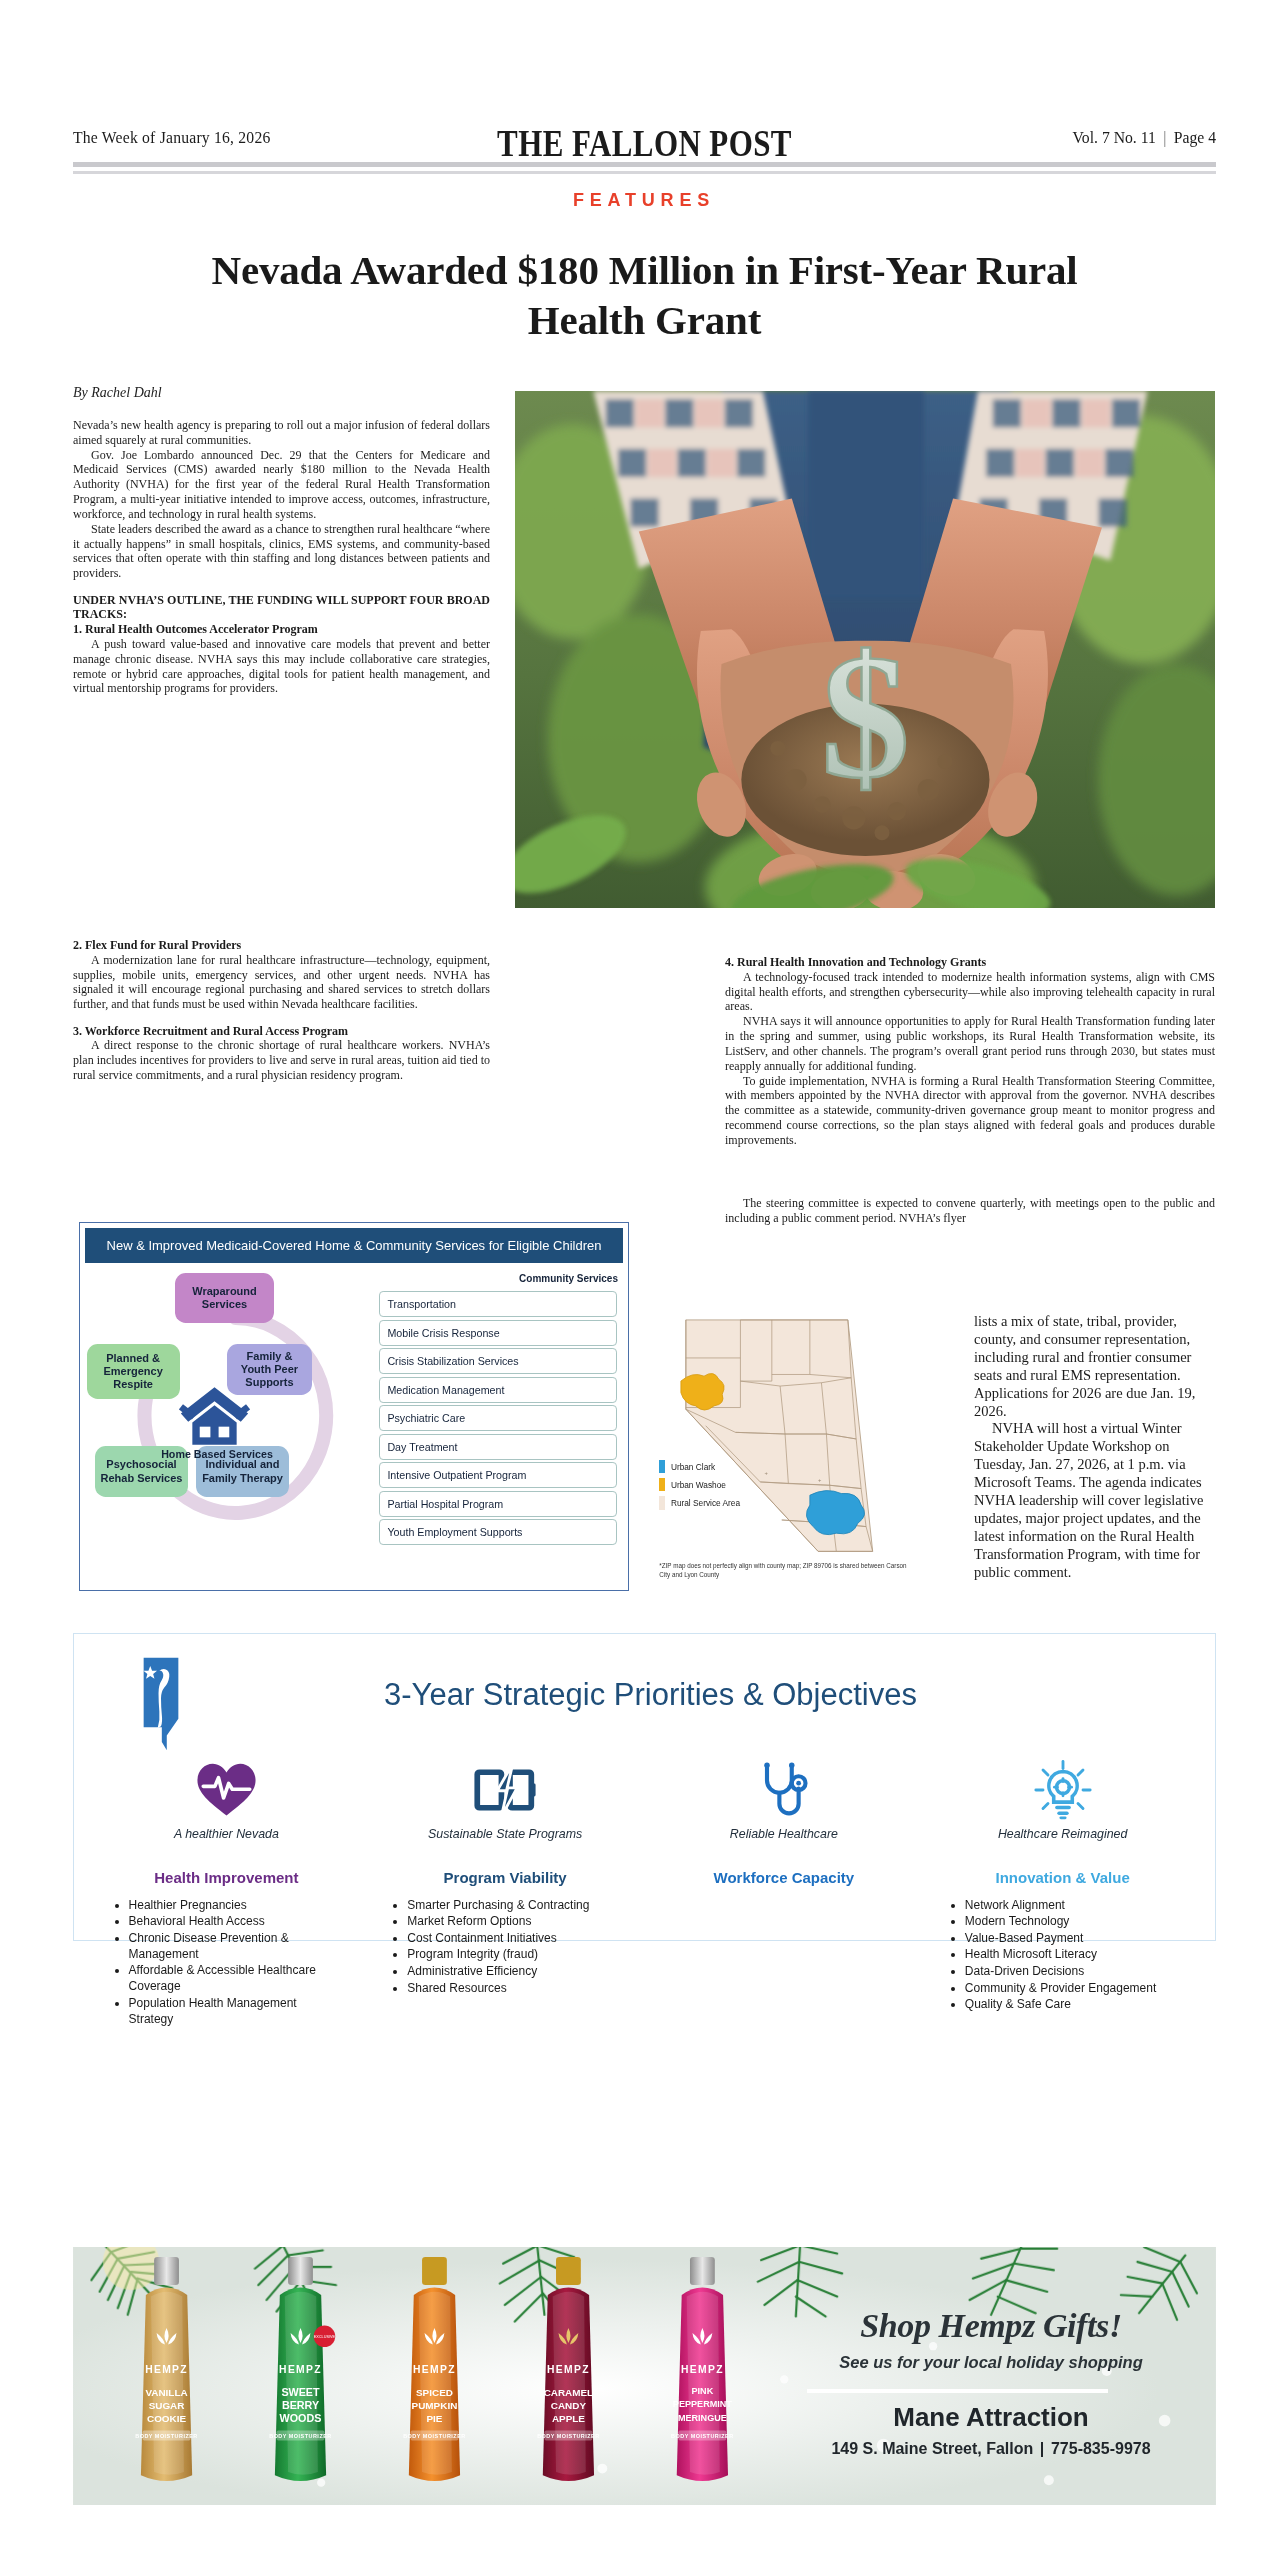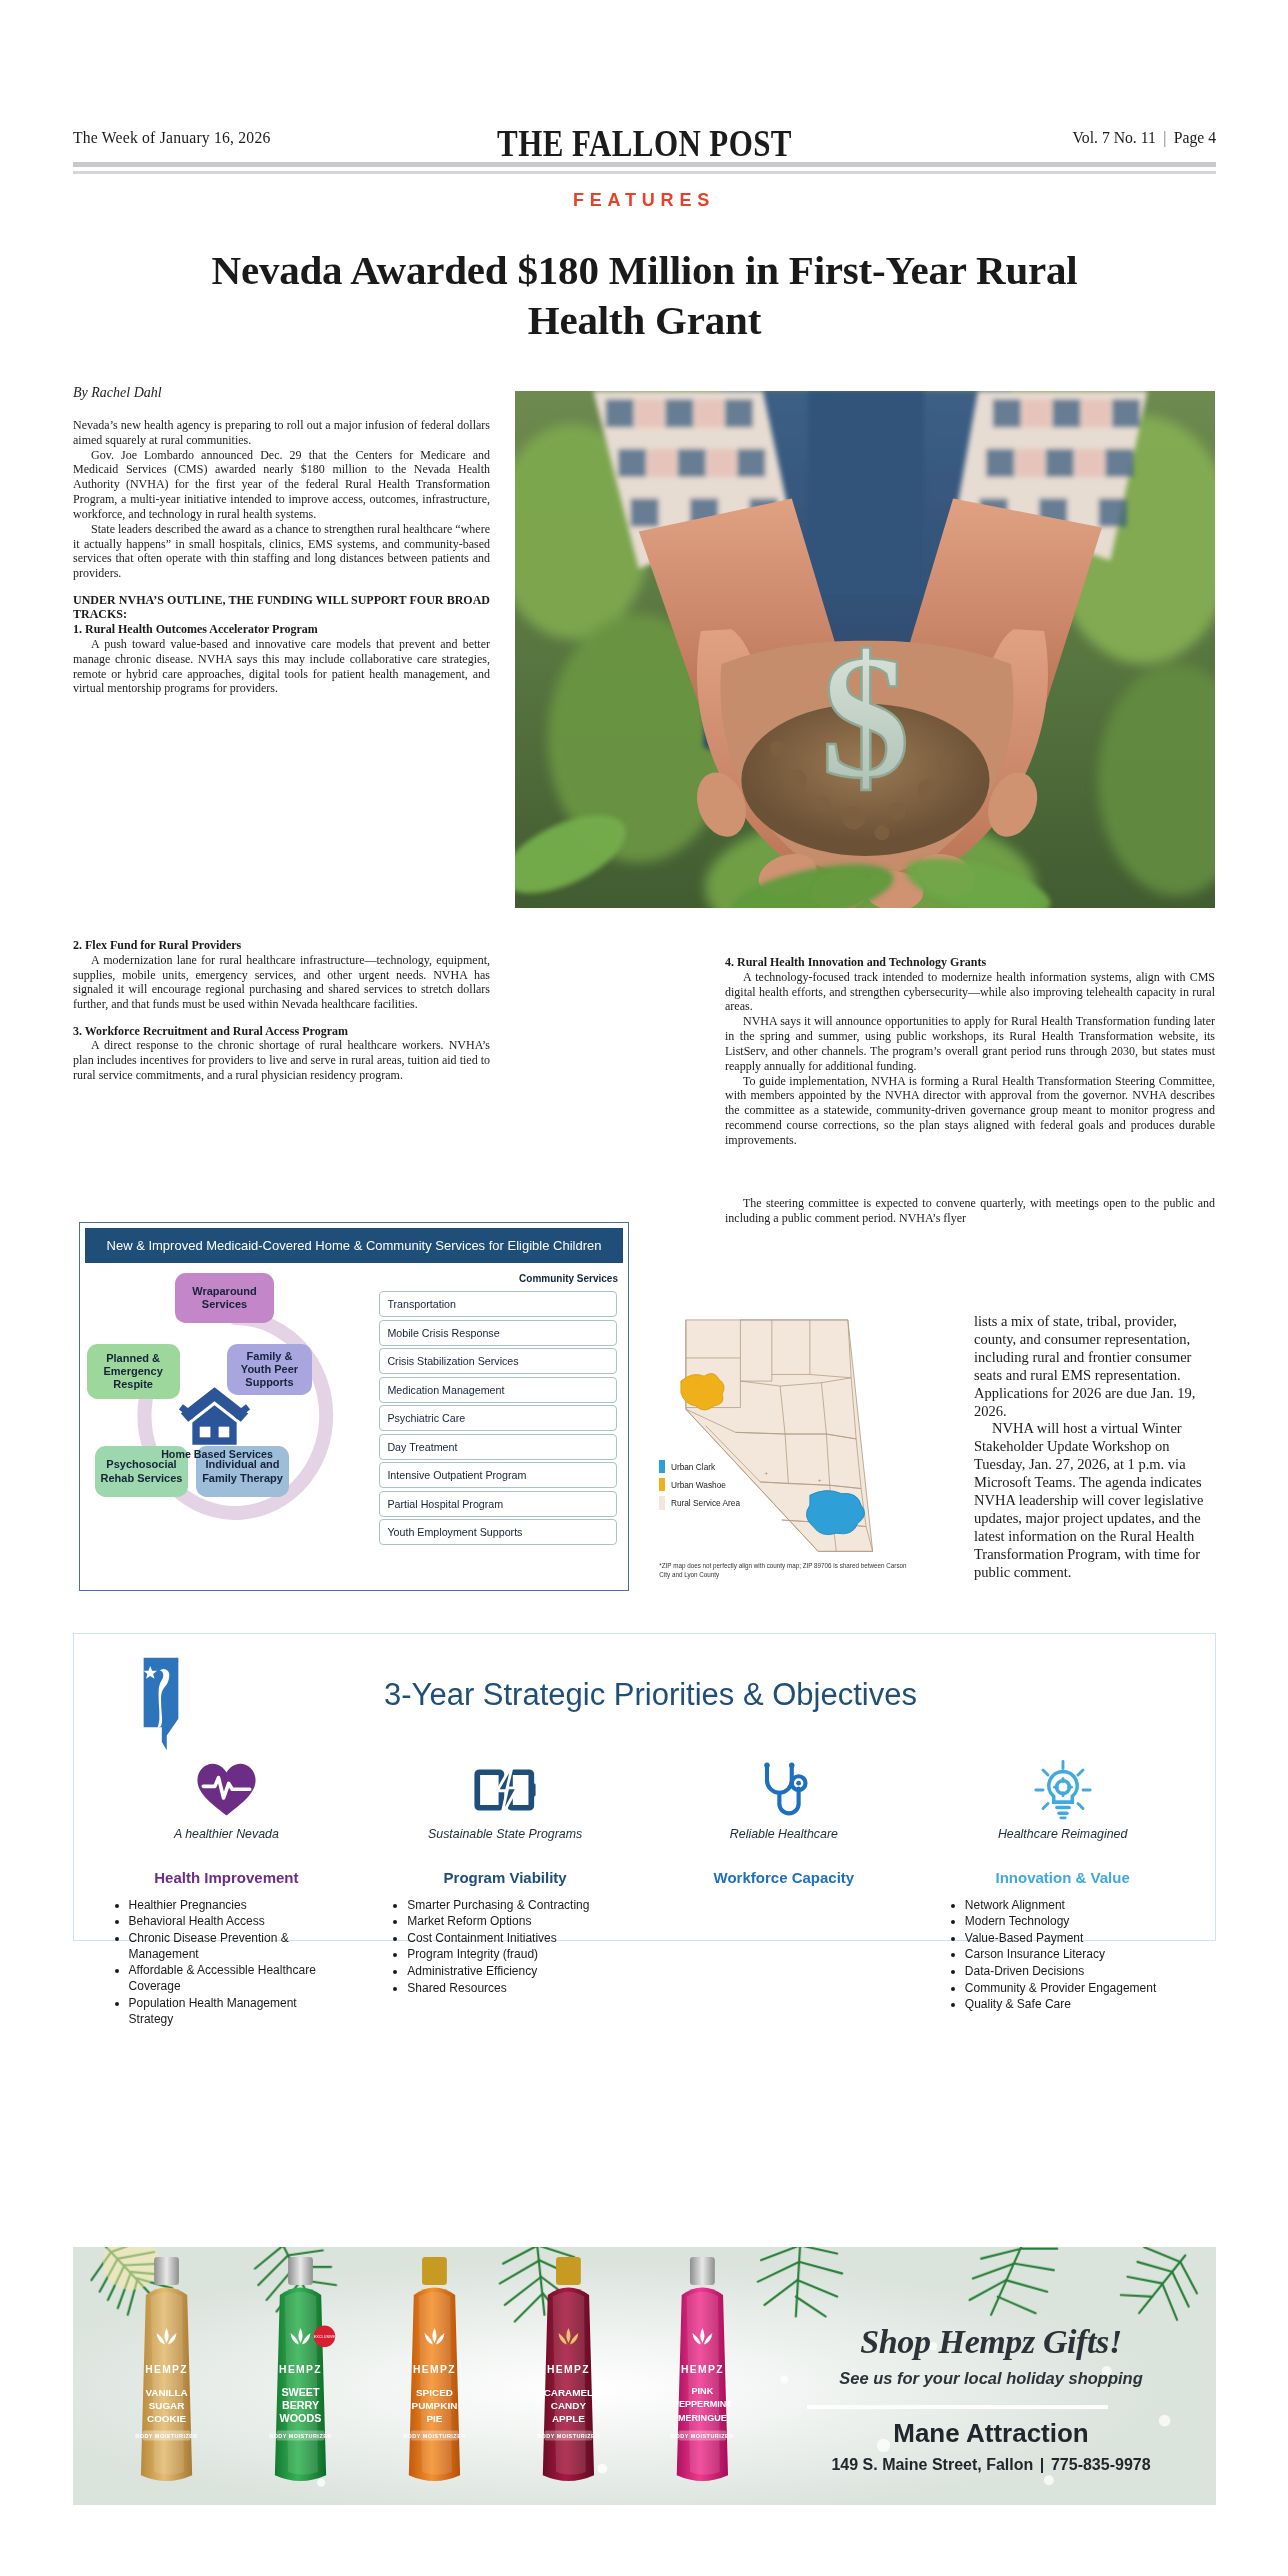--- a/index.html
+++ b/index.html
@@ -108,21 +108,21 @@
   .sp-name { text-align:center; font-family:"Liberation Sans", sans-serif; font-weight:bold;
              font-size:15px; margin-top:28px; }
   .sp-list { margin:11.6px 0 0 0; padding-left:18px; font-family:"Liberation Sans", sans-serif;
              font-size:12px; line-height:1.32; color:#1b1b1b; }
   .sp-list li { margin-bottom:0.8px; }
 
   
   .ad { position:absolute; left:73px; top:2247px; width:1143px; height:258px; overflow:hidden;
         background:#e9eeea; }
   .ad svg { display:block; }
-  .ad-right { position:absolute; left:694px; top:16px; width:448px; height:210px; }
+  .ad-right { position:absolute; left:694px; top:0; width:448px; height:210px; }
   .ad-h1 { position:absolute; left:0; right:0; top:60px; text-align:center;
            font-family:"Liberation Serif", serif; font-weight:bold; font-style:italic;
            font-size:34px; color:#2b3338; letter-spacing:-0.4px; }
   .ad-h2 { position:absolute; left:0; right:0; top:106px; text-align:center;
            font-family:"Liberation Sans", sans-serif; font-style:italic; font-weight:600;
            font-size:16.5px; color:#2b3338; }
   .ad-rule { position:absolute; left:40px; top:142px; width:301px; height:4.1px; background:#fff; }
   .ad-h3 { position:absolute; left:0; right:0; top:155px; text-align:center;
            font-family:"Liberation Sans", sans-serif; font-weight:bold; font-size:26px; color:#20262b; }
   .ad-h4 { position:absolute; left:0; right:0; top:193px; text-align:center;
@@ -489,21 +489,21 @@
             <rect x="34" y="72" width="16" height="5" rx="2.5" fill="#3fa9e0"></rect>
             <rect x="37" y="79" width="10" height="4" rx="2" fill="#3fa9e0"></rect>
           </svg>
         </div>
         <div class="sp-sub">Healthcare Reimagined</div>
         <div class="sp-name" style="color:#3fa9e0">Innovation &amp; Value</div>
         <ul class="sp-list">
           <li>Network Alignment</li>
           <li>Modern Technology</li>
           <li>Value-Based Payment</li>
-          <li>Carson Insurance Literacy</li>
+          <li>Health Microsoft Literacy</li>
           <li>Data-Driven Decisions</li>
           <li>Community &amp; Provider Engagement</li>
           <li>Quality &amp; Safe Care</li>
         </ul>
       </div>
 
     </div>
   </div>
 
   <div class="ad">

